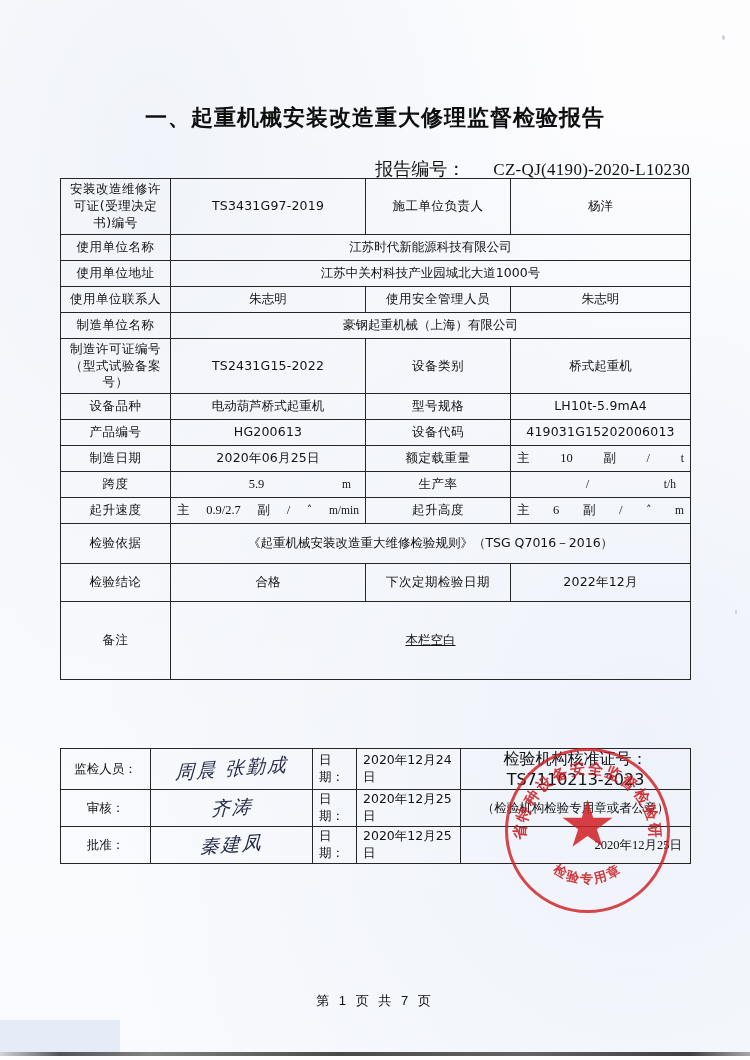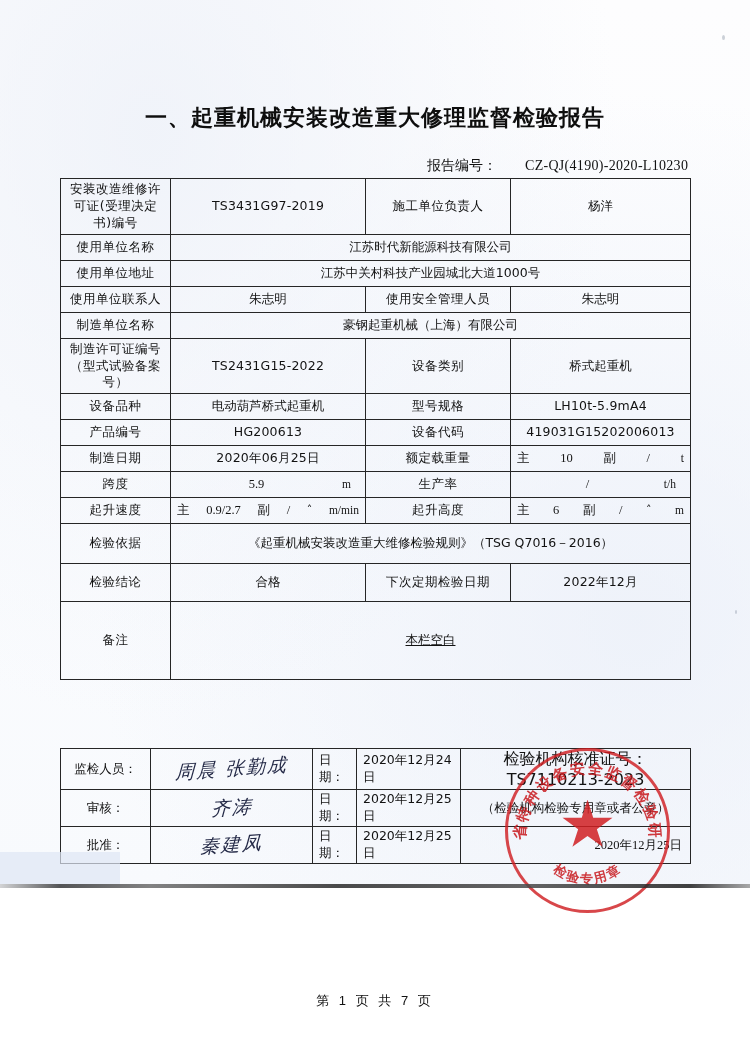--- a/index.html
+++ b/index.html
@@ -41,21 +41,21 @@
   .speck {
     position: absolute;
     background: #9aa3b2;
     border-radius: 50%;
     opacity: .5;
   }
 
   .page {
     position: relative;
     width: 750px;
-    height: 888px;
+    height: 1056px;
   }
 
   .doc-title {
     position: absolute;
     top: 103px;
     left: 0;
     width: 750px;
     text-align: center;
     font-family: "DejaVu Sans", "Liberation Sans", sans-serif;
     font-size: 22px;
@@ -69,27 +69,27 @@
     top: 157px;
     left: 0;
     width: 690px;
     display: flex;
     justify-content: flex-end;
     align-items: baseline;
     font-size: 13px;
   }
   .report-no-label {
     font-family: "DejaVu Sans", "Liberation Sans", sans-serif;
-    font-size: 14px;
+    font-size: 18px;
     margin-right: 28px;
     color: #111;
   }
   .report-no-value {
     font-family: "Liberation Serif", "DejaVu Serif", serif;
-    font-size: 14px;
+    font-size: 17px;
     letter-spacing: .3px;
     color: #111;
     min-width: 165px;
   }
 
   table.main {
     position: absolute;
     top: 178px;
     left: 60px;
     width: 630px;

